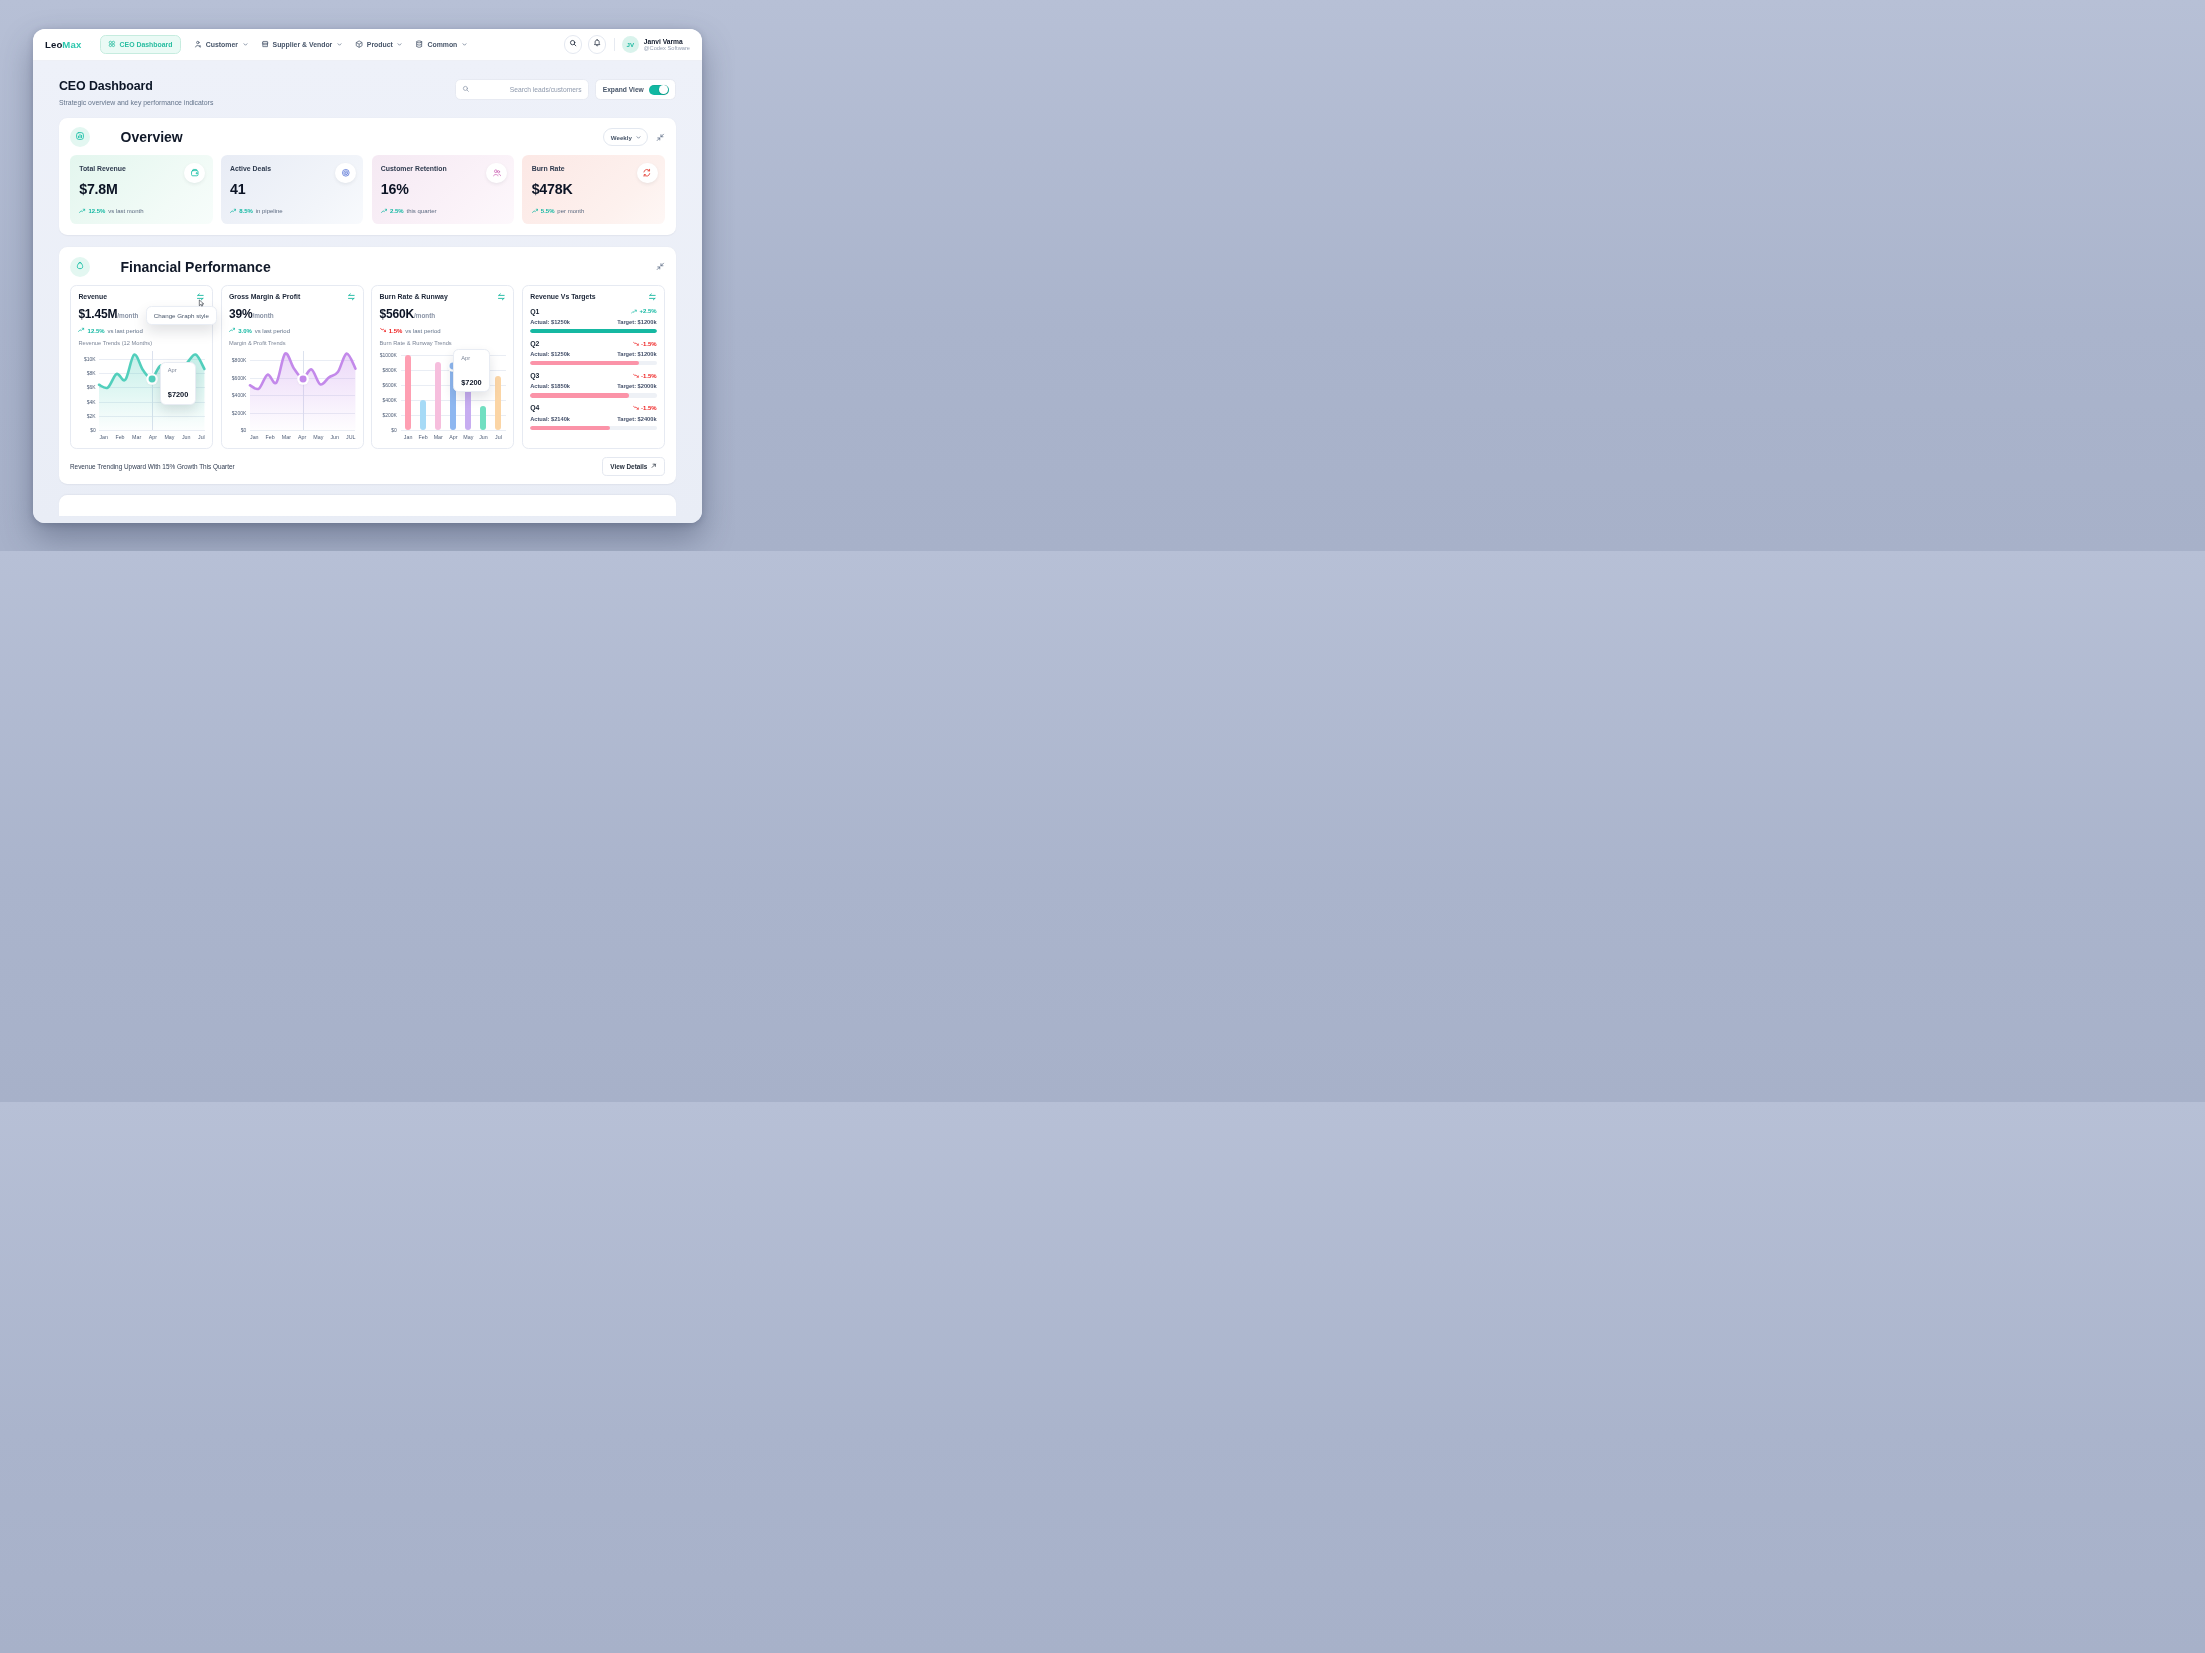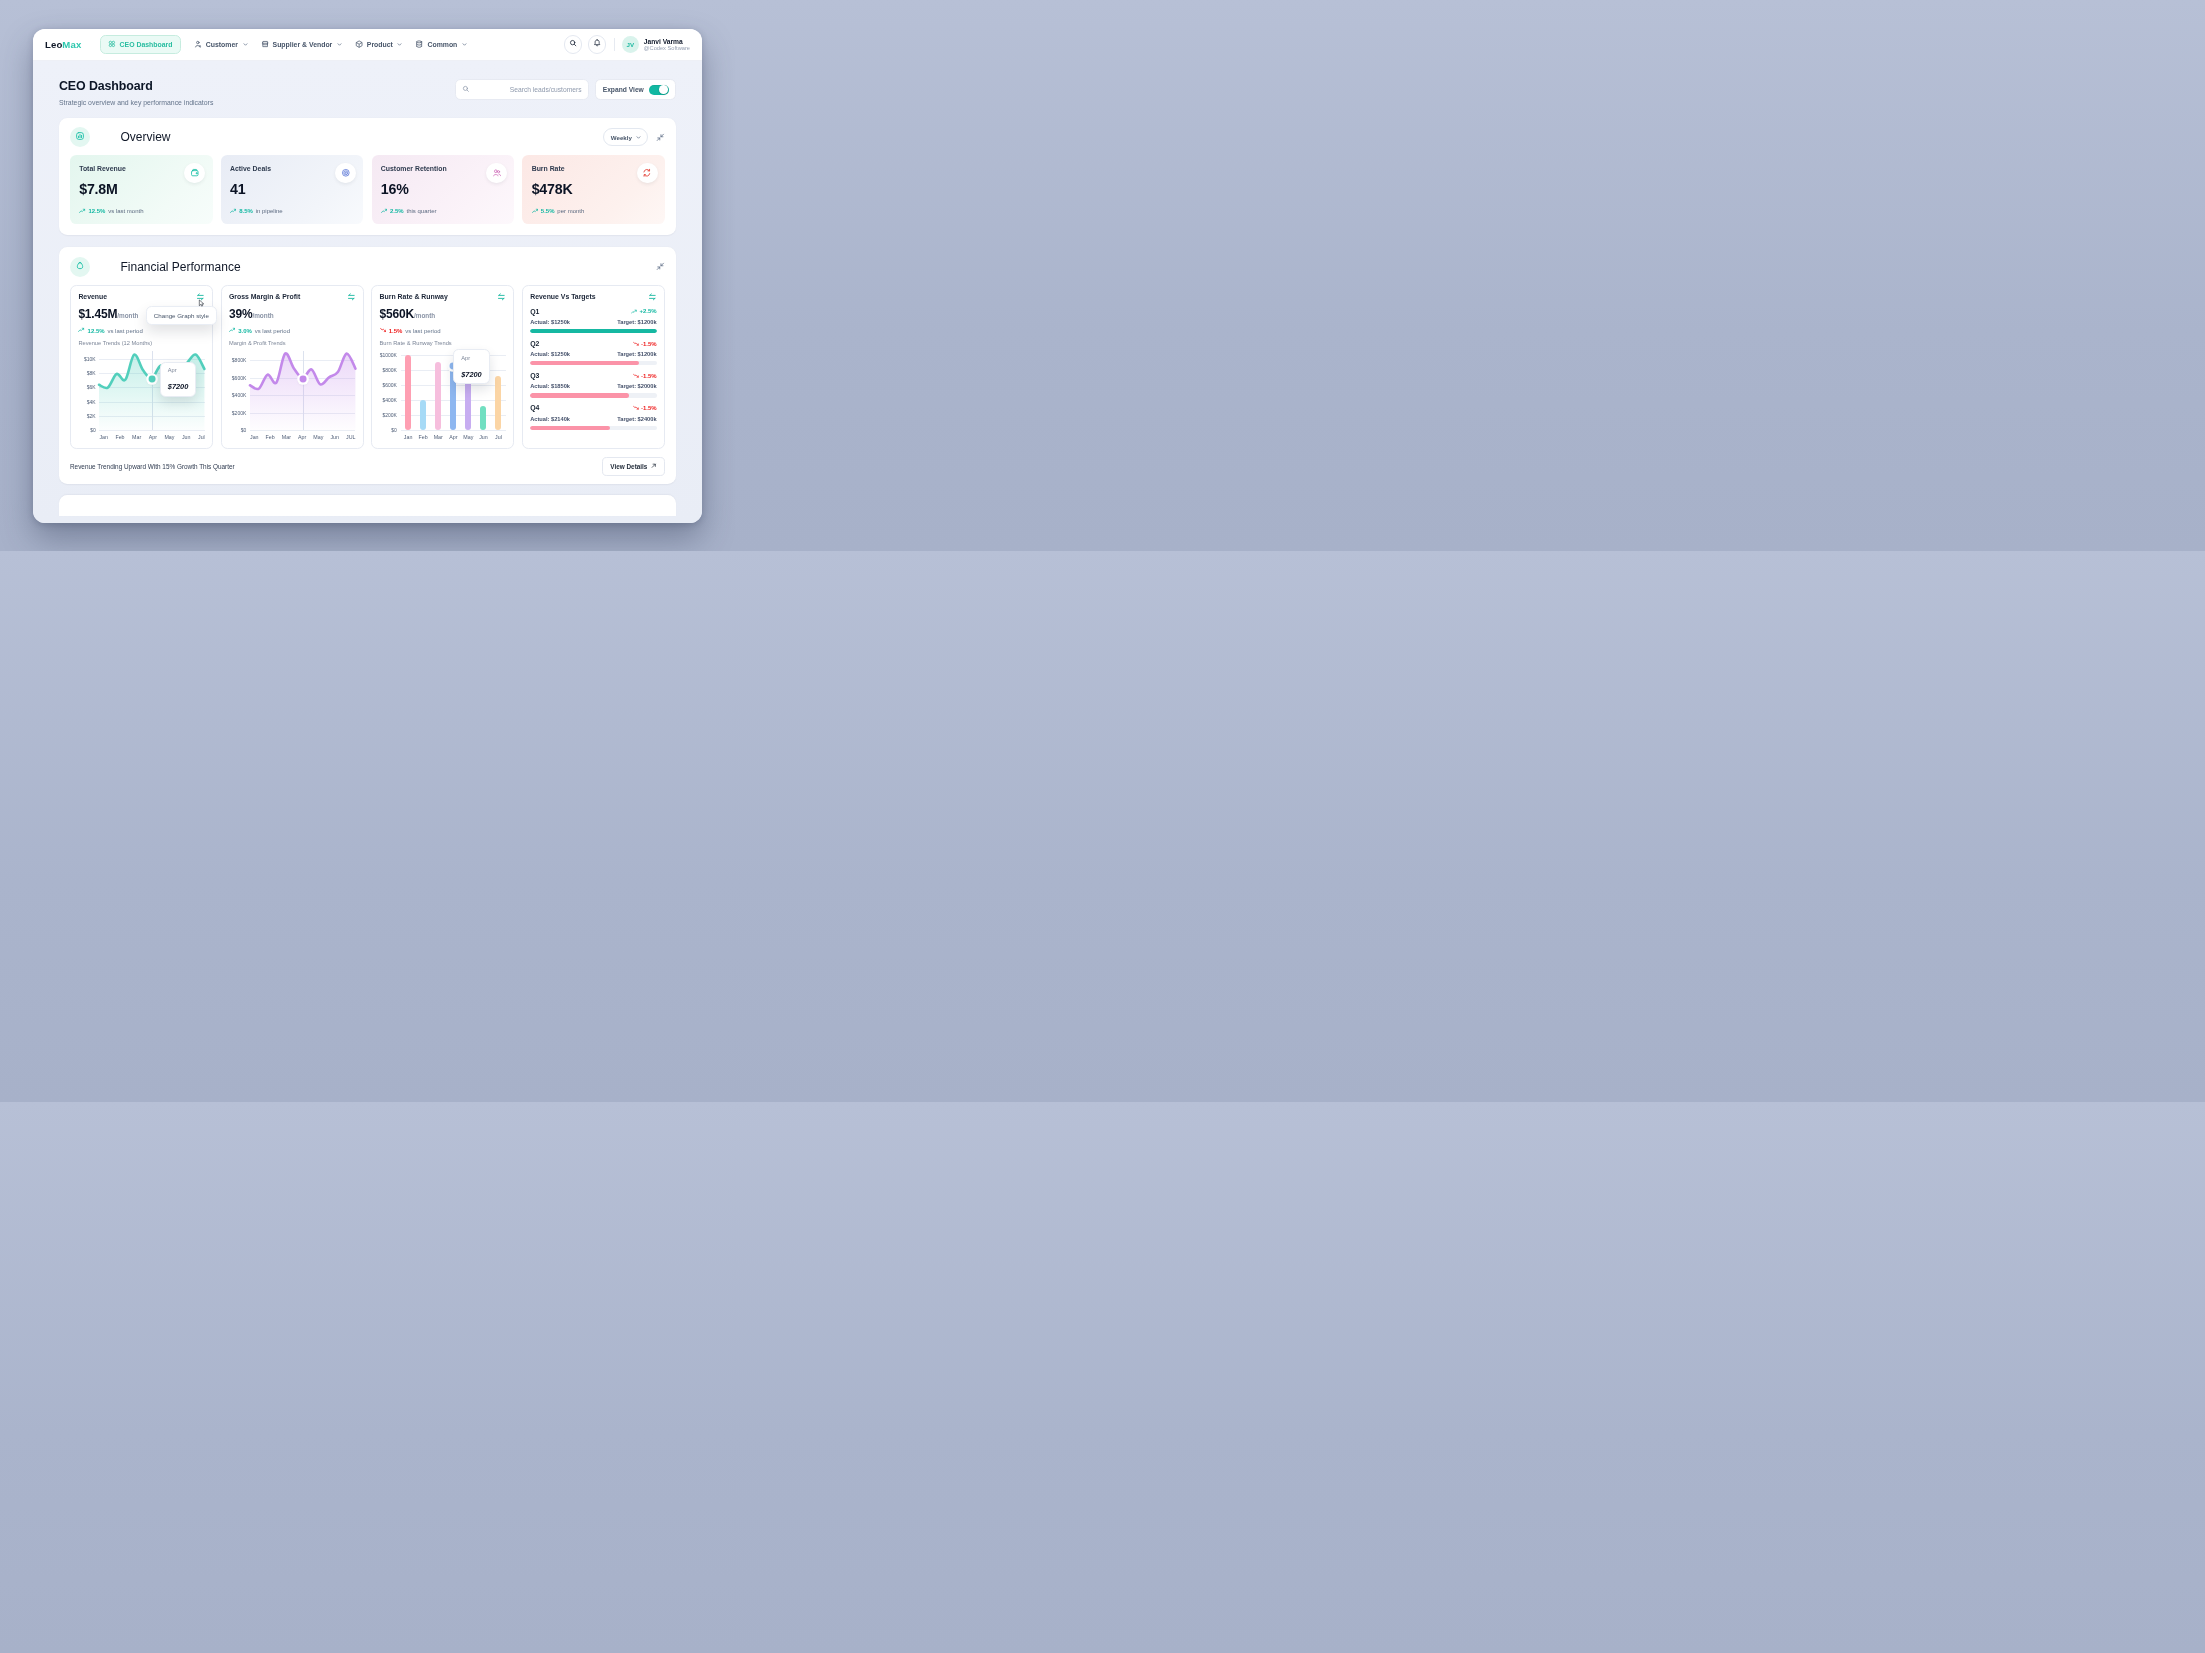--- a/index.html
+++ b/index.html
@@ -57,21 +57,21 @@
   .toggle { width:19.3px; height:10.6px; background:#12b8a2; border-radius:459px; position:relative; cursor:pointer;
     box-shadow:inset 0 0.5px 0.9px rgba(0,0,0,.12); }
   .toggle .knob { position:absolute; right:0.9px; top:0.9px; width:8.7px; height:8.7px; background:#fff; border-radius:50%;
     box-shadow:0 0.5px 1.4px rgba(0,0,0,.25); }
   
   .card { background:#fff; border-radius:8.3px; box-shadow:0 0.5px 1.4px rgba(15,23,42,.05); }
   .ov-card { margin-top:12px; padding:9.2px 11px 11px; }
   .card-head { display:flex; align-items:center; }
   .head-icon { width:20px; height:20px; border-radius:50%; background:#e3f7f1;
     display:flex; align-items:center; justify-content:center; margin-right:5.5px; }
-  .card-title { font-size:12px; font-weight:400; color:#101828;padding-left:25px; }
+  .card-title { font-size:14px; font-weight:700; color:#101828;padding-left:25px; }
   .card-head-right { margin-left:auto; display:flex; align-items:center; gap:8.3px; }
   .select-pill { border:0.5px solid #e3e8f0; border-radius:459px; padding:4.1px 6.4px; background:#fff;
     display:flex; align-items:center; gap:3.7px; font-size:6.2px; color:#475569; font-weight:600; cursor:pointer; }
   .collapse-btn { cursor:pointer; display:flex; }
   .stats { display:grid; grid-template-columns:repeat(4,1fr); gap:8.3px; margin-top:8.3px; }
   .stat { border-radius:6.4px; padding:9.2px; position:relative; min-height:69px; }
   .stat-mint  { background:linear-gradient(135deg,#e3f6ee 0%,#f2fbf7 70%,#f7fdfb 100%); }
   .stat-blue  { background:linear-gradient(135deg,#e8ecf5 0%,#f2f5fa 70%,#f8fafd 100%); }
   .stat-pink  { background:linear-gradient(135deg,#f5e9f3 0%,#fbf3f9 70%,#fdf8fc 100%); }
   .stat-peach { background:linear-gradient(135deg,#fce8e5 0%,#fdf1ee 70%,#fef7f5 100%); }
@@ -107,21 +107,21 @@
     transform:translate(-50%,-50%); box-shadow:0 0 0 2.3px #fff, 0 1.4px 3.7px rgba(15,23,42,.18); z-index:3; }
   .bars { position:absolute; inset:0; display:flex; z-index:1; }
   .barcol { flex:1; display:flex; align-items:flex-end; justify-content:center; }
   .bar { width:6px; border-radius:459px; }
   .xrow { display:flex; margin:3.7px 0 2.8px 21px; font-size:5.3px; color:#4e5d76; }
   .xrow.between { justify-content:space-between; }
   .xrow.around span { flex:1; text-align:center; }
   .tip { position:absolute; background:#fff; border:0.5px solid #e8ecf3; border-radius:5.5px;
     padding:4.6px 6.9px; box-shadow:0 5.5px 12px rgba(15,23,42,.12); z-index:6; }
   .tip-month { font-size:5.7px; color:#7c8698; }
-  .tip-val { font-size:7.4px; font-weight:800; color:#0b1324; margin-top:9px;font-style:italic; }
+  .tip-val { font-size:7.4px; font-weight:800; color:#0b1324; margin-top:17px; }
   .tip-rev { left:calc(50% + 7.8px); top:13%; }
   .tip-burn { left:50%; top:-3%; }
   .style-tip { position:absolute; top:20px; right:-4.6px; background:#fff; border:0.5px solid #e9edf4;
     border-radius:5.5px; padding:5px 6.9px; font-size:6.2px; color:#475569;
     box-shadow:0 6.4px 13.8px rgba(15,23,42,.13); white-space:nowrap; z-index:8; }
   .cursor-glyph { position:absolute; top:-7.4px; right:11px; }
   
   .trow { margin-top:6.9px; }
   .trow:first-of-type { margin-top:7.4px; }
   .trow-head { display:flex; justify-content:space-between; align-items:center; }

